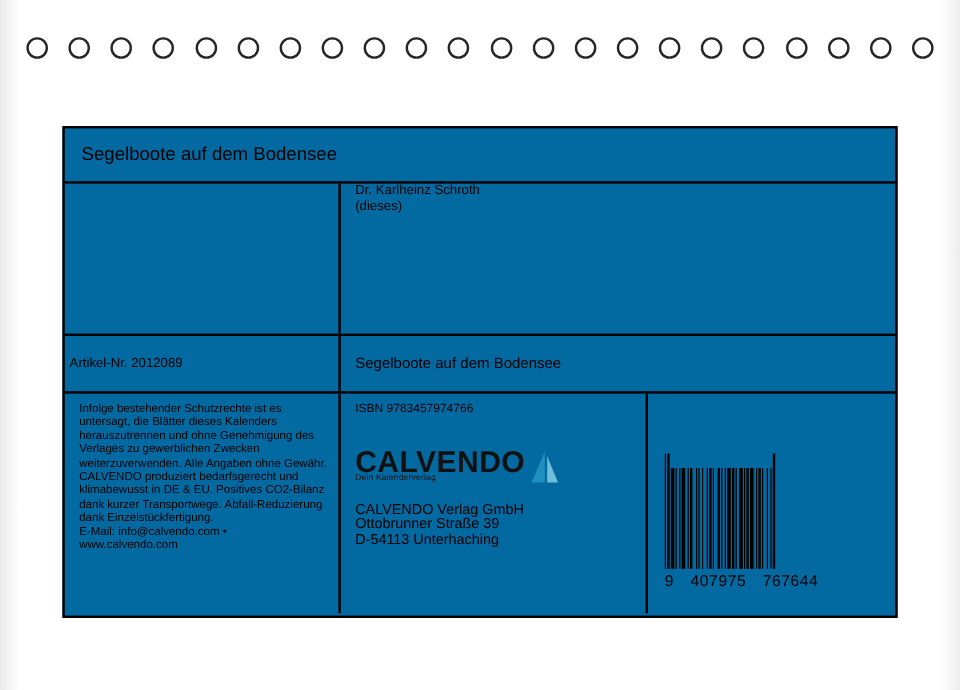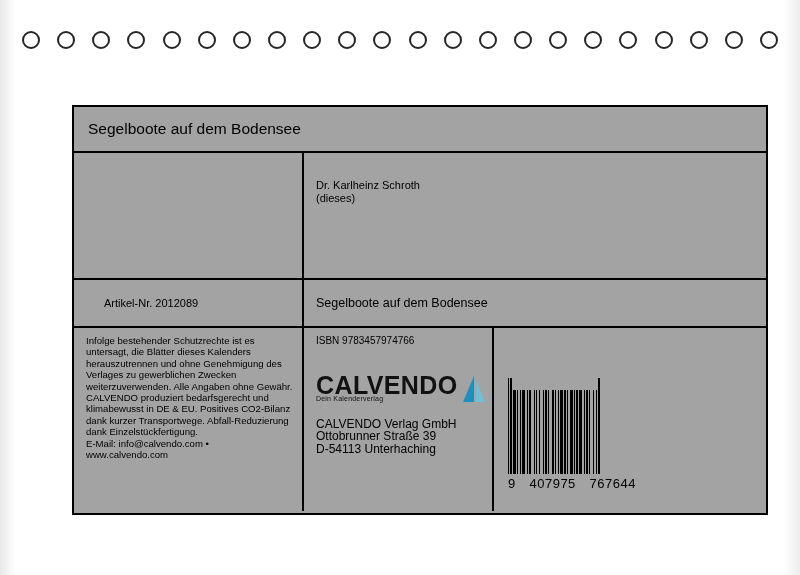--- a/index.html
+++ b/index.html
@@ -59,22 +59,21 @@
   
   #card {
     position: absolute;
     left: 52px;
     top: 105px;
     width: 696px;
     height: 410px;
     border: 2px solid #000000;
     box-sizing: border-box;
     z-index: 2;
-    background: #a3a3a3;
-    margin-left: 20px;
+    background: #0369a1;
   }
 
   .row {
     display: flex;
     box-sizing: border-box;
   }
   .cell {
     box-sizing: border-box;
     position: relative;
   }
@@ -95,41 +94,41 @@
   #row-author {
     height: 127px;
     border-bottom: 2px solid #000;
   }
   #author-left {
     width: 230px;
     border-right: 2px solid #000;
   }
   #author-right {
     flex: 1;
-    padding: 26px 0 0 12px;
+    padding: 0 0 0 12px;
   }
   .author-line {
     font-size: 11px;
     line-height: 13px;
     color: #000;
   }
 
   
   #row-article {
     height: 48px;
     border-bottom: 2px solid #000;
   }
   #article-left {
     width: 230px;
     border-right: 2px solid #000;
     display: flex;
     align-items: center;
   }
   #article-no {
-    padding-left: 30px;
+    padding-left: 4px;
     font-size: 11px;
     color: #000;
   }
   #article-right {
     flex: 1;
     display: flex;
     align-items: center;
   }
   #subtitle-text {
     padding-left: 12px;
@@ -146,21 +145,21 @@
     border-right: 2px solid #000;
     padding: 7px 8px 0 12px;
   }
   .legal-text {
     font-size: 9.6px;
     line-height: 11.4px;
     color: #000;
     white-space: pre-line;
   }
   #publisher-cell {
-    width: 190px;
+    width: 256px;
     border-right: 2px solid #000;
     padding: 7px 0 0 12px;
     display: flex;
     flex-direction: column;
   }
   #isbn {
     font-size: 10px;
     color: #000;
     margin-bottom: 30px;
   }

